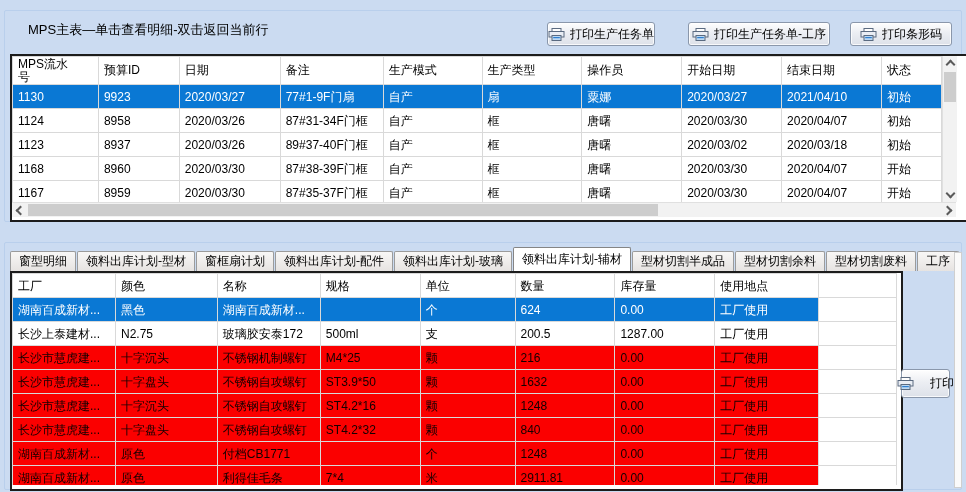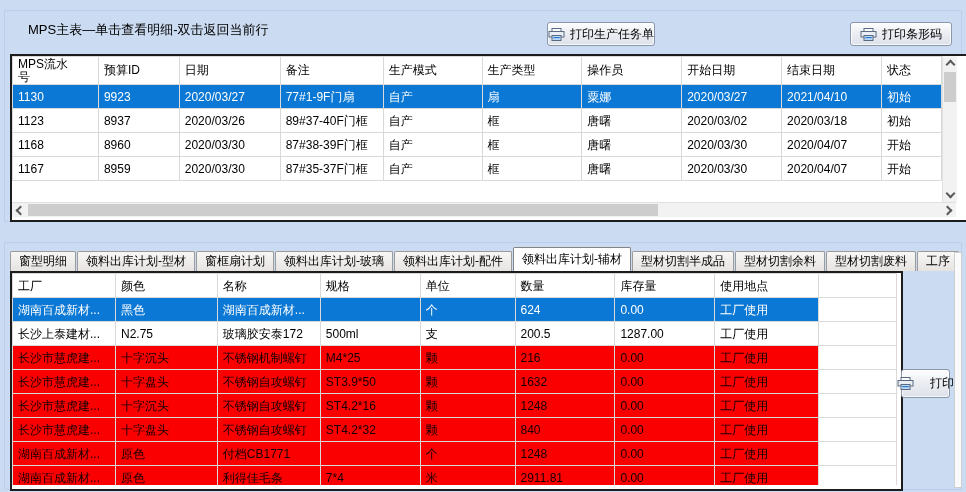--- a/index.html
+++ b/index.html
@@ -68,20 +68,29 @@
 
   <div class="btn" style="left:547px;top:22px;width:106px;">
     <svg width="17" height="13" viewBox="0 0 17 13">
         <rect x="4" y="0.5" width="9" height="4" fill="#fff" stroke="#5a6a80"></rect>
         <rect x="1" y="3.5" width="15" height="5.5" fill="#e9edf4" stroke="#5a6a80"></rect>
         <rect x="4" y="7.5" width="9" height="5" fill="#bcd8f2" stroke="#5a6a80"></rect>
         <rect x="5.2" y="9" width="6.6" height="1.2" fill="#2f7fd0"></rect>
       </svg>
     <span>打印生产任务单</span>
   </div>
+  <div class="btn" style="left:688px;top:22px;width:140px;">
+    <svg width="17" height="13" viewBox="0 0 17 13">
+        <rect x="4" y="0.5" width="9" height="4" fill="#fff" stroke="#5a6a80"></rect>
+        <rect x="1" y="3.5" width="15" height="5.5" fill="#e9edf4" stroke="#5a6a80"></rect>
+        <rect x="4" y="7.5" width="9" height="5" fill="#bcd8f2" stroke="#5a6a80"></rect>
+        <rect x="5.2" y="9" width="6.6" height="1.2" fill="#2f7fd0"></rect>
+      </svg>
+    <span>打印生产任务单-工序</span>
+  </div>
   <div class="btn" style="left:850px;top:22px;width:100px;">
     <svg width="17" height="13" viewBox="0 0 17 13">
         <rect x="4" y="0.5" width="9" height="4" fill="#fff" stroke="#5a6a80"></rect>
         <rect x="1" y="3.5" width="15" height="5.5" fill="#e9edf4" stroke="#5a6a80"></rect>
         <rect x="4" y="7.5" width="9" height="5" fill="#bcd8f2" stroke="#5a6a80"></rect>
         <rect x="5.2" y="9" width="6.6" height="1.2" fill="#2f7fd0"></rect>
       </svg>
     <span>打印条形码</span>
   </div>
 
@@ -122,20 +131,32 @@
               <td>2020/03/27</td>
               <td>77#1-9F门扇</td>
               <td>自产</td>
               <td>扇</td>
               <td>粟娜</td>
               <td>2020/03/27</td>
               <td>2021/04/10</td>
               <td>初始</td>
             </tr>
             <tr>
+              <td>1124</td>
+              <td>8958</td>
+              <td>2020/03/26</td>
+              <td>87#31-34F门框</td>
+              <td>自产</td>
+              <td>框</td>
+              <td>唐曙</td>
+              <td>2020/03/30</td>
+              <td>2020/04/07</td>
+              <td>初始</td>
+            </tr>
+            <tr>
               <td>1123</td>
               <td>8937</td>
               <td>2020/03/26</td>
               <td>89#37-40F门框</td>
               <td>自产</td>
               <td>框</td>
               <td>唐曙</td>
               <td>2020/03/02</td>
               <td>2020/03/18</td>
               <td>初始</td>
@@ -189,22 +210,22 @@
     </div>
   </div>
 
   <div class="groupbox" style="left:4px;top:242px;width:956px;height:246px;"></div>
   <div class="section-title" style="left:28px;top:229px;margin-top:48px;">MPS明细</div>
 
   <div class="tabstrip">
       <div class="tab">窗型明细</div>
       <div class="tab">领料出库计划-型材</div>
       <div class="tab">窗框扇计划</div>
+      <div class="tab">领料出库计划-配件</div>
       <div class="tab">领料出库计划-玻璃</div>
-      <div class="tab">领料出库计划-配件</div>
       <div class="tab active">领料出库计划-辅材</div>
       <div class="tab">型材切割半成品</div>
       <div class="tab">型材切割余料</div>
       <div class="tab">型材切割废料</div>
       <div class="tab">工序</div>
     </div>
 
   <div class="grid-frame" style="left:10px;top:271px;width:889px;height:216px;">
     <div class="grid-clip" style="left:0;top:0;width:885px;height:212px;">
       <table class="grid" id="detail-table">

